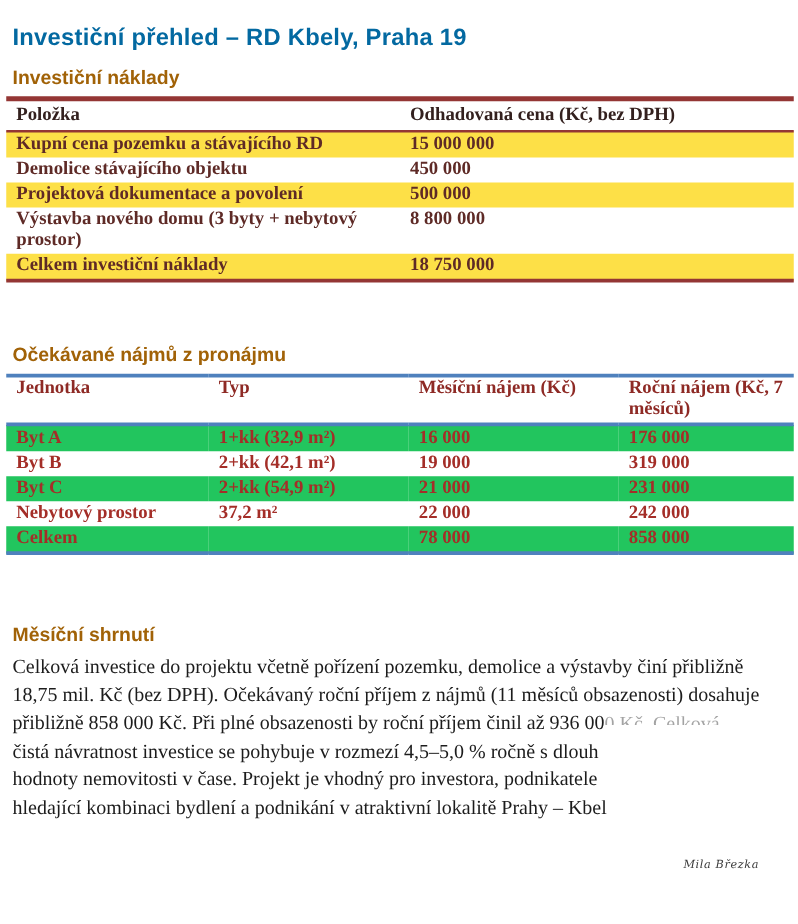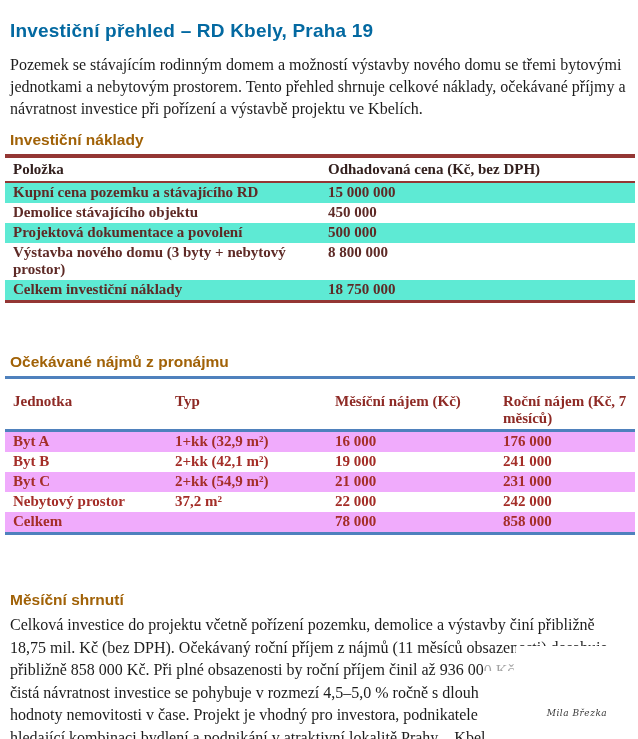--- a/index.html
+++ b/index.html
@@ -26,60 +26,59 @@
 
   table{border-collapse:collapse;width:630px;margin-left:-5px;table-layout:fixed;
         font-size:15px;font-weight:bold;}
   th,td{text-align:left;vertical-align:top;padding:1px 2px 2px 8px;}
   thead th{font-weight:bold;}
 
   
   .t-costs{border-top:4px solid #943634;border-bottom:3px solid #943634;}
   .t-costs thead th{border-bottom:2px solid #943634;color:#33201e;padding-top:3px;padding-bottom:3px;}
   .t-costs td{color:#5e2a26;}
-  .t-costs .shade{background:#5eead4;}
+  .t-costs .shade{background:#fde047;}
   .t-costs .c1{width:305px;}
 
   
   .t-income{border-top:3px solid #4f81bd;border-bottom:3px solid #4f81bd;}
-  .t-income thead th{border-bottom:3px solid #4f81bd;color:#8e2a25;padding-top:14px;padding-bottom:2px;}
+  .t-income thead th{border-bottom:3px solid #4f81bd;color:#8e2a25;padding-top:0;padding-bottom:2px;}
   .t-income td{color:#a42e28;}
-  .t-income .shade{background:#f0abfc;}
+  .t-income .shade{background:#22c55e;}
   .t-income .c1{width:152px;}
   .t-income .c2{width:150px;font-family:Liberation Serif, serif;}
   .t-income .c3{width:158px;}
 
   .summary-text{margin-top:5px;}
   .sline{white-space:nowrap;font-size:16px;line-height:22.5px;width:630px;overflow:hidden;}
   .frag{opacity:.4;display:inline-block;height:11px;overflow:hidden;vertical-align:top;margin-top:1px;line-height:22.5px;}
 
   
   .logo-box{
     position:absolute;left:516px;top:646px;width:122px;height:93px;background:#ffffff;
-    display:flex;flex-direction:column;align-items:center;justify-content:flex-start;
+    display:flex;flex-direction:column;align-items:center;justify-content:center;
     padding-top:10px;box-sizing:border-box;gap:48px;
   }
   .logo-pin{width:15px;height:15px;border-radius:50%;background:#8c1d24;position:relative;}
   .logo-pin::after{content:"";position:absolute;left:5px;top:3px;width:5px;height:5px;background:#fff;border-radius:50%;}
   .logo-pin::before{content:"";position:absolute;left:6.5px;top:8px;width:2px;height:4px;background:#fff;}
   .logo-name{font-family:"DejaVu Serif", serif;font-style:italic;font-size:9px;color:#3a3a3a;margin:4px 0 3px;letter-spacing:.5px;}
   .logo-dots{display:flex;gap:4px;}
   .dot{width:12px;height:12px;border-radius:50%;box-sizing:border-box;border:2px solid;}
   .dot1{border-color:#c17f7f;background:#f3e3e3;}
   .dot2{border-color:#d3a06c;background:#f7ead9;}
   .dot3{border-color:#5fa0a0;background:#e2f0ef;}
 </style>
 </head>
 <body>
 
 <div class="page">
 
   <h1 class="doc-title">Investiční přehled – RD Kbely, Praha 19</h1>
 
-  <p class="intro">Pozemek se stávajícím rodinným domem a možností výstavby nového domu se třemi bytovými jednotkami a nebytovým prostorem. Tento přehled shrnuje celkové náklady, očekávané příjmy a návratnost investice při pořízení a výstavbě projektu ve Kbelích.</p>
 
   <h2 class="sec-heading sec-costs">Investiční náklady</h2>
 
   <table class="t-costs">
     <thead>
       <tr>
         <th class="c1">Položka</th>
         <th>Odhadovaná cena (Kč, bez DPH)</th>
       </tr>
     </thead>
@@ -122,21 +121,21 @@
       <tr class="shade">
         <td>Byt A</td>
         <td>1+kk (32,9 m²)</td>
         <td>16 000</td>
         <td>176 000</td>
       </tr>
       <tr>
         <td>Byt B</td>
         <td>2+kk (42,1 m²)</td>
         <td>19 000</td>
-        <td>241 000</td>
+        <td>319 000</td>
       </tr>
       <tr class="shade">
         <td>Byt C</td>
         <td>2+kk (54,9 m²)</td>
         <td>21 000</td>
         <td>231 000</td>
       </tr>
       <tr>
         <td>Nebytový prostor</td>
         <td>37,2 m²</td>

